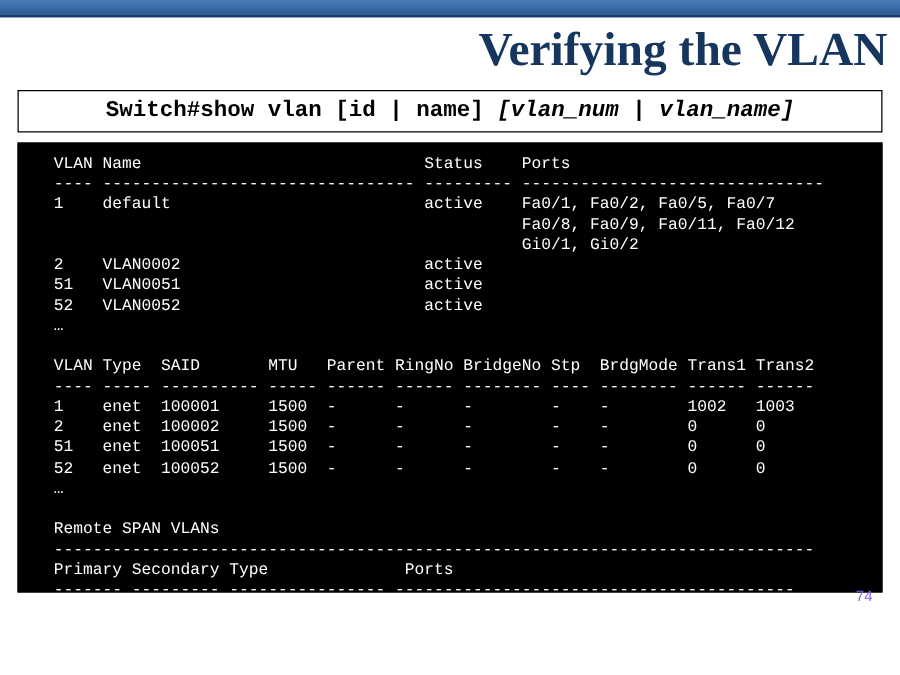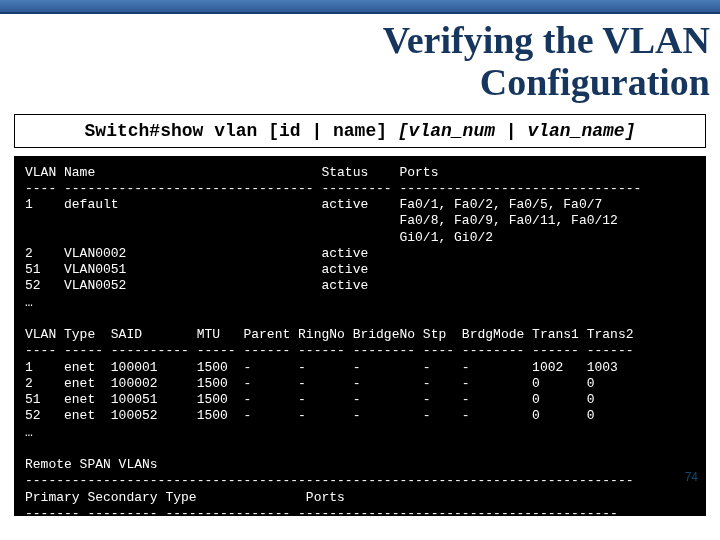--- a/index.html
+++ b/index.html
@@ -40,43 +40,42 @@
     font-style: italic;
   }
   .term {
     margin: 0 14px 0 14px;
     border: 1.5px solid #000;
     background: #000;
     color: #fff;
     font-family: "Courier New", Courier, monospace;
     font-size: 13px;
     line-height: 1.25;
-    padding: 8px 10px 10px 10px;
+    padding: 8px 10px 10px 28px;
     white-space: pre;
     height: 360px;
     box-sizing: border-box;
     overflow: hidden;
   }
   .pagenum {
     position: absolute;
     right: 22px;
     bottom: 56px;
     font-family: Arial, sans-serif;
     font-size: 12px;
-    color: #0c4a6e;
+    color: #8b5cf6;
   }
 </style>
 </head>
 <body>
 
 <div class="topbar"></div>
 
 <div class="title">
   <span>Verifying the VLAN</span><br>
-  <span>Configuration</span>
 </div>
 
 <div class="cmdbox">
   <span>Switch#show vlan [id | name] </span><span class="ital">[vlan_num | vlan_name]</span>
 </div>
 
 <div class="term"><span>VLAN Name                             Status    Ports</span>
 <span>---- -------------------------------- --------- -------------------------------</span>
 <span>1    default                          active    Fa0/1, Fa0/2, Fa0/5, Fa0/7</span>
 <span>                                                Fa0/8, Fa0/9, Fa0/11, Fa0/12</span>

